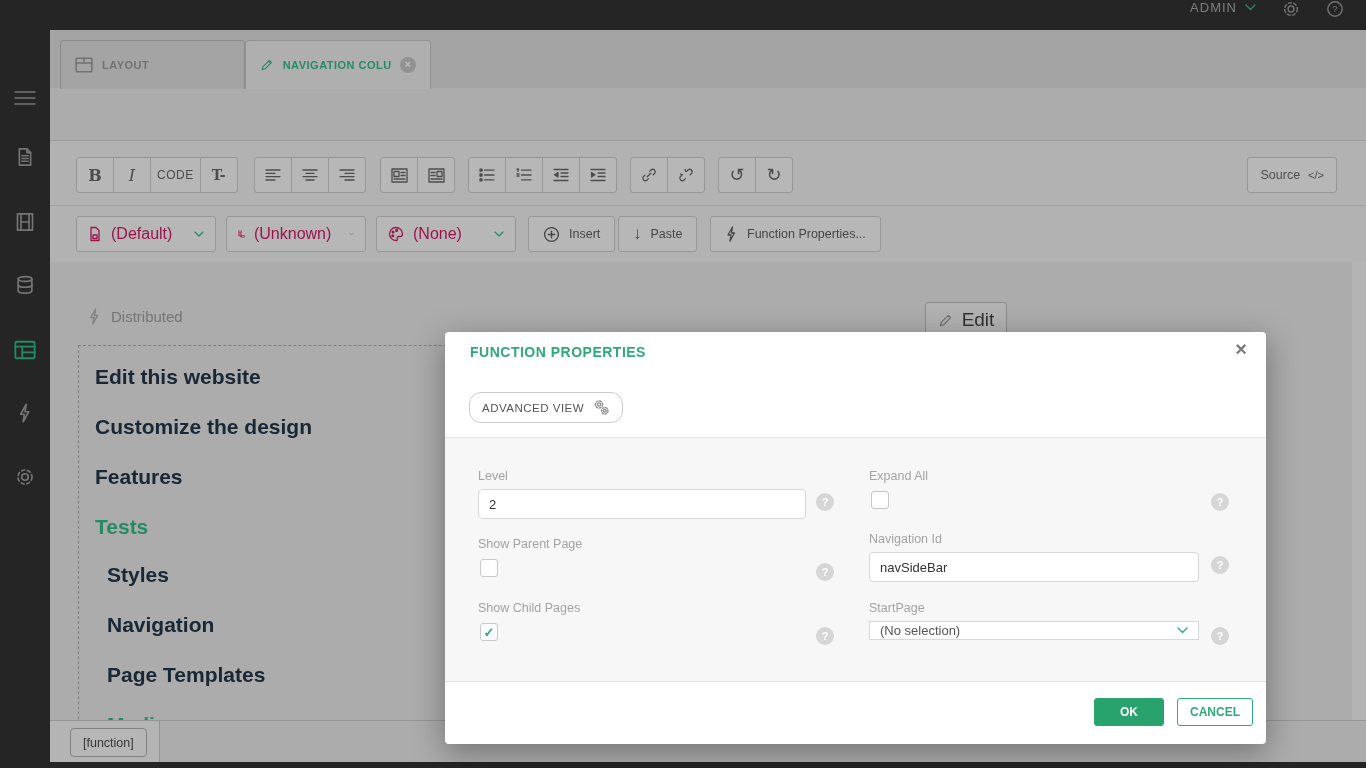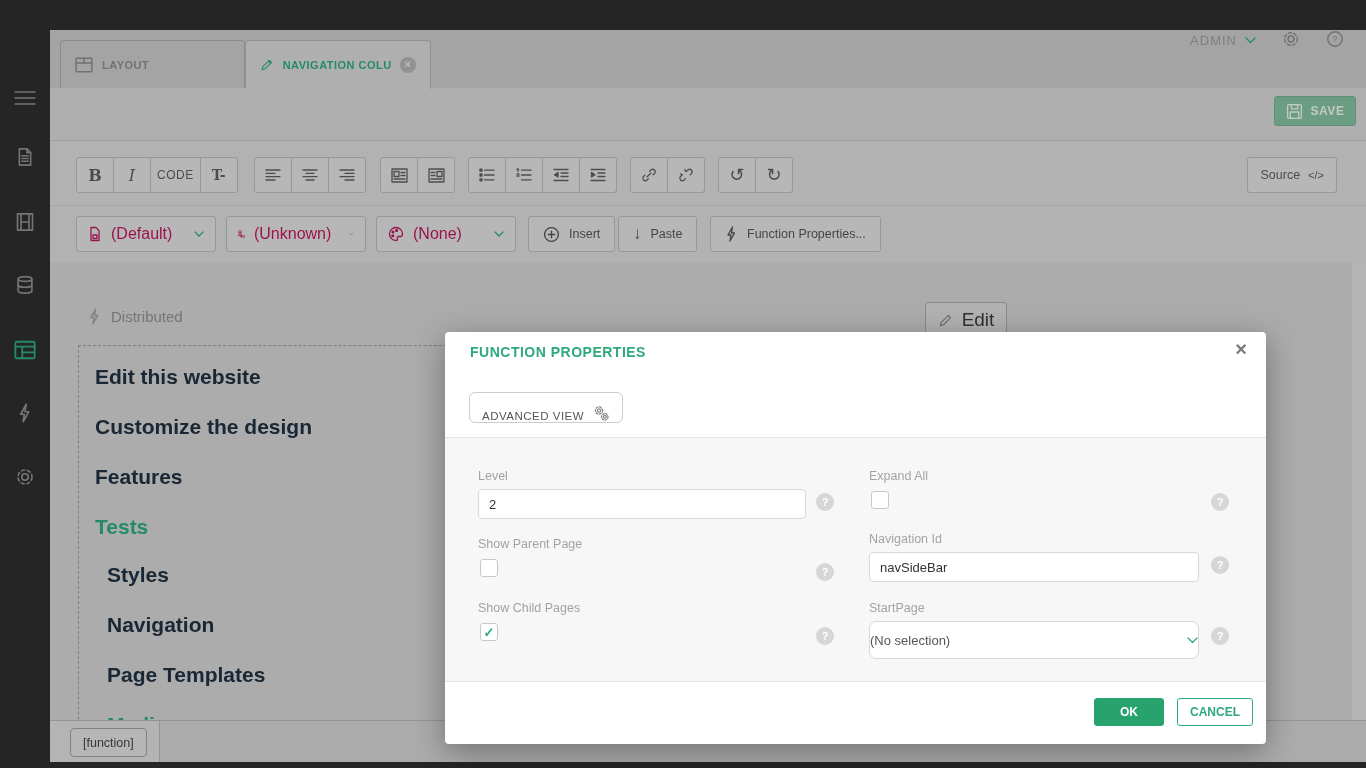--- a/index.html
+++ b/index.html
@@ -1,21 +1,21 @@
 <!DOCTYPE html>
 <html><head>
 <meta charset="utf-8">
 <style>
   * { margin:0; padding:0; box-sizing:border-box; }
   html,body { width:1366px; height:768px; overflow:hidden; font-family:"Liberation Sans", sans-serif; }
   .screen { position:relative; width:1366px; height:768px; background:#d2d2d2; }
 
   
   .topbar { position:absolute; left:0; top:0; width:1366px; height:30px; background:#2e2e2e; z-index:2; }
-  .topbar-right { position:absolute; right:22px; top:0; height:30px; display:flex; align-items:flex-end; gap:26px;margin-top:18px; }
+  .topbar-right { position:absolute; right:22px; top:0; height:30px; display:flex; align-items:flex-start; gap:26px; }
   .admin-menu { display:flex; align-items:center; gap:8px; color:#9a9a9a; font-size:13px; letter-spacing:1px; cursor:pointer; }
   .topbar svg { display:block; }
 
   
   .sidebar { position:absolute; left:0; top:0; width:50px; height:768px; background:#2e2e2e; z-index:1; }
   .logo { position:absolute; left:12px; top:26px; width:32px; height:32px; }
   .side-item { position:absolute; left:0; width:50px; height:40px; display:flex; align-items:center; justify-content:center; color:#8f8f8f; cursor:pointer; }
   .side-item.active { color:#2eaa7b; }
 
   
@@ -61,26 +61,26 @@
   .footerbar { position:absolute; left:50px; top:720px; width:1316px; height:42px; background:#d2d2d2; border-top:1px solid #b5b5b5; }
   .footer-cell { position:absolute; left:0; top:0; width:110px; height:42px; background:#dcdcdc; border-right:1px solid #b5b5b5; }
   .fn-tag { position:absolute; left:20px; top:7px; height:29px; padding:0 12px; background:#dfdfdf; border:1px solid #9f9f9f; border-radius:4px; color:#444; font-size:12.5px; display:flex; align-items:center; }
   .bottombar { position:absolute; left:0; top:762px; width:1366px; height:6px; background:#2e2e2e; }
 
   
   .overlay { position:absolute; left:0; top:0; width:1366px; height:768px; background:rgba(0,0,0,.18); z-index:5; }
   .modal { position:absolute; left:445px; top:332px; width:821px; height:412px; background:#ffffff; border-radius:4px; box-shadow:0 8px 32px rgba(0,0,0,.35); z-index:10; }
   .modal-title { position:absolute; left:25px; top:12px; font-size:14px; font-weight:bold; letter-spacing:.5px; color:#2eaa7b; }
   .modal-close { position:absolute; right:14px; top:6px; font-size:20px; font-weight:bold; color:#7a7a7a; cursor:pointer; width:22px; text-align:center; }
-  .adv-btn { position:absolute; left:24px; top:60px; height:31px; padding:0 12px; background:#fff; border:1px solid #ccc; border-radius:6px; color:#555; font-size:11.5px; letter-spacing:.5px; display:flex; align-items:flex-end; gap:9px; cursor:pointer; }
+  .adv-btn { position:absolute; left:24px; top:60px; height:31px; padding:0 12px; background:#fff; border:1px solid #ccc; border-radius:12px; color:#555; font-size:11.5px; letter-spacing:.5px; display:flex; align-items:center; gap:9px; cursor:pointer; }
   .modal-body { position:absolute; left:0; top:105px; width:821px; height:245px; background:#f7f7f7; border-top:1px solid #e3e3e3; border-bottom:1px solid #e3e3e3; }
   .f-label { position:absolute; font-size:12.5px; color:#a3a3a3; }
   .f-input { position:absolute; height:30px; background:#fff; border:1px solid #d8d8d8; border-radius:4px; padding:0 10px; font-size:13px; color:#333; font-family:"Liberation Sans", sans-serif; }
   .f-check { position:absolute; width:18px; height:18px; background:#fff; border:1px solid #c9c9c9; border-radius:3px; cursor:pointer; text-align:center; line-height:17px; font-size:13px; font-weight:bold; color:#2eaa7b; }
-  .f-select { position:absolute; height:38px; background:#fff; border:1px solid #d8d8d8; border-radius:7px; padding:0 0; font-size:13px; color:#555; display:flex; align-items:center; cursor:pointer; }
+  .f-select { position:absolute; height:19px; background:#fff; border:1px solid #d8d8d8; border-radius:0; padding:0 10px; font-size:13px; color:#555; display:flex; align-items:center; cursor:pointer; }
   .f-select .spacer { flex:1; }
   .q-badge { position:absolute; width:18px; height:18px; border-radius:50%; background:#d6d6d6; color:#fff; font-size:11px; font-weight:bold; text-align:center; line-height:18px; cursor:pointer; }
   .modal-footer { position:absolute; left:0; top:351px; width:821px; height:61px; }
   .ok-btn { position:absolute; right:102px; top:15px; width:70px; height:28px; background:#28a36d; border:1px solid #28a36d; border-radius:3px; color:#fff; font-size:12px; font-weight:bold; cursor:pointer; display:flex; align-items:center; justify-content:center; }
   .cancel-btn { position:absolute; right:13px; top:15px; width:76px; height:28px; background:#fff; border:1px solid #2eaa7b; border-radius:3px; color:#2eaa7b; font-size:12px; font-weight:bold; cursor:pointer; display:flex; align-items:center; justify-content:center;margin-left:40px; }
 
   svg.ic { stroke:currentColor; fill:none; stroke-width:1.3; stroke-linecap:round; stroke-linejoin:round; display:block; }
 </style>
 </head>
 <body>
@@ -182,30 +182,20 @@
     <div class="tab tab-active">
       <svg class="ic" width="16" height="16" viewBox="0 0 16 16">
           <path d="M2.5 13.5l1-3.5 7.5-7.5 2.5 2.5-7.5 7.5-3.5 1z"></path>
           <line x1="10" y1="3.5" x2="12.5" y2="6"></line>
         </svg>
       <span class="tab-label-clip">NAVIGATION COLUMN</span>
       <span class="tab-close">×</span>
     </div>
   </div>
 
-  <div class="saverow">
-    <div class="save-btn">
-      <svg class="ic" width="17" height="17" viewBox="0 0 16 16">
-          <rect x="1.5" y="1.5" width="13" height="13" rx="1"></rect>
-          <rect x="5" y="1.5" width="6" height="4"></rect>
-          <rect x="4" y="8.5" width="8" height="6"></rect>
-        </svg>
-      <span>SAVE</span>
-    </div>
-  </div>
 
   <div class="toolbar1">
     <div class="tb-group" style="left:26px">
       <div class="tb-btn">
           <span class="glyph-b">B</span>
         </div>
       <div class="tb-btn">
           <span class="glyph-i">I</span>
         </div>
       <div class="tb-btn">

